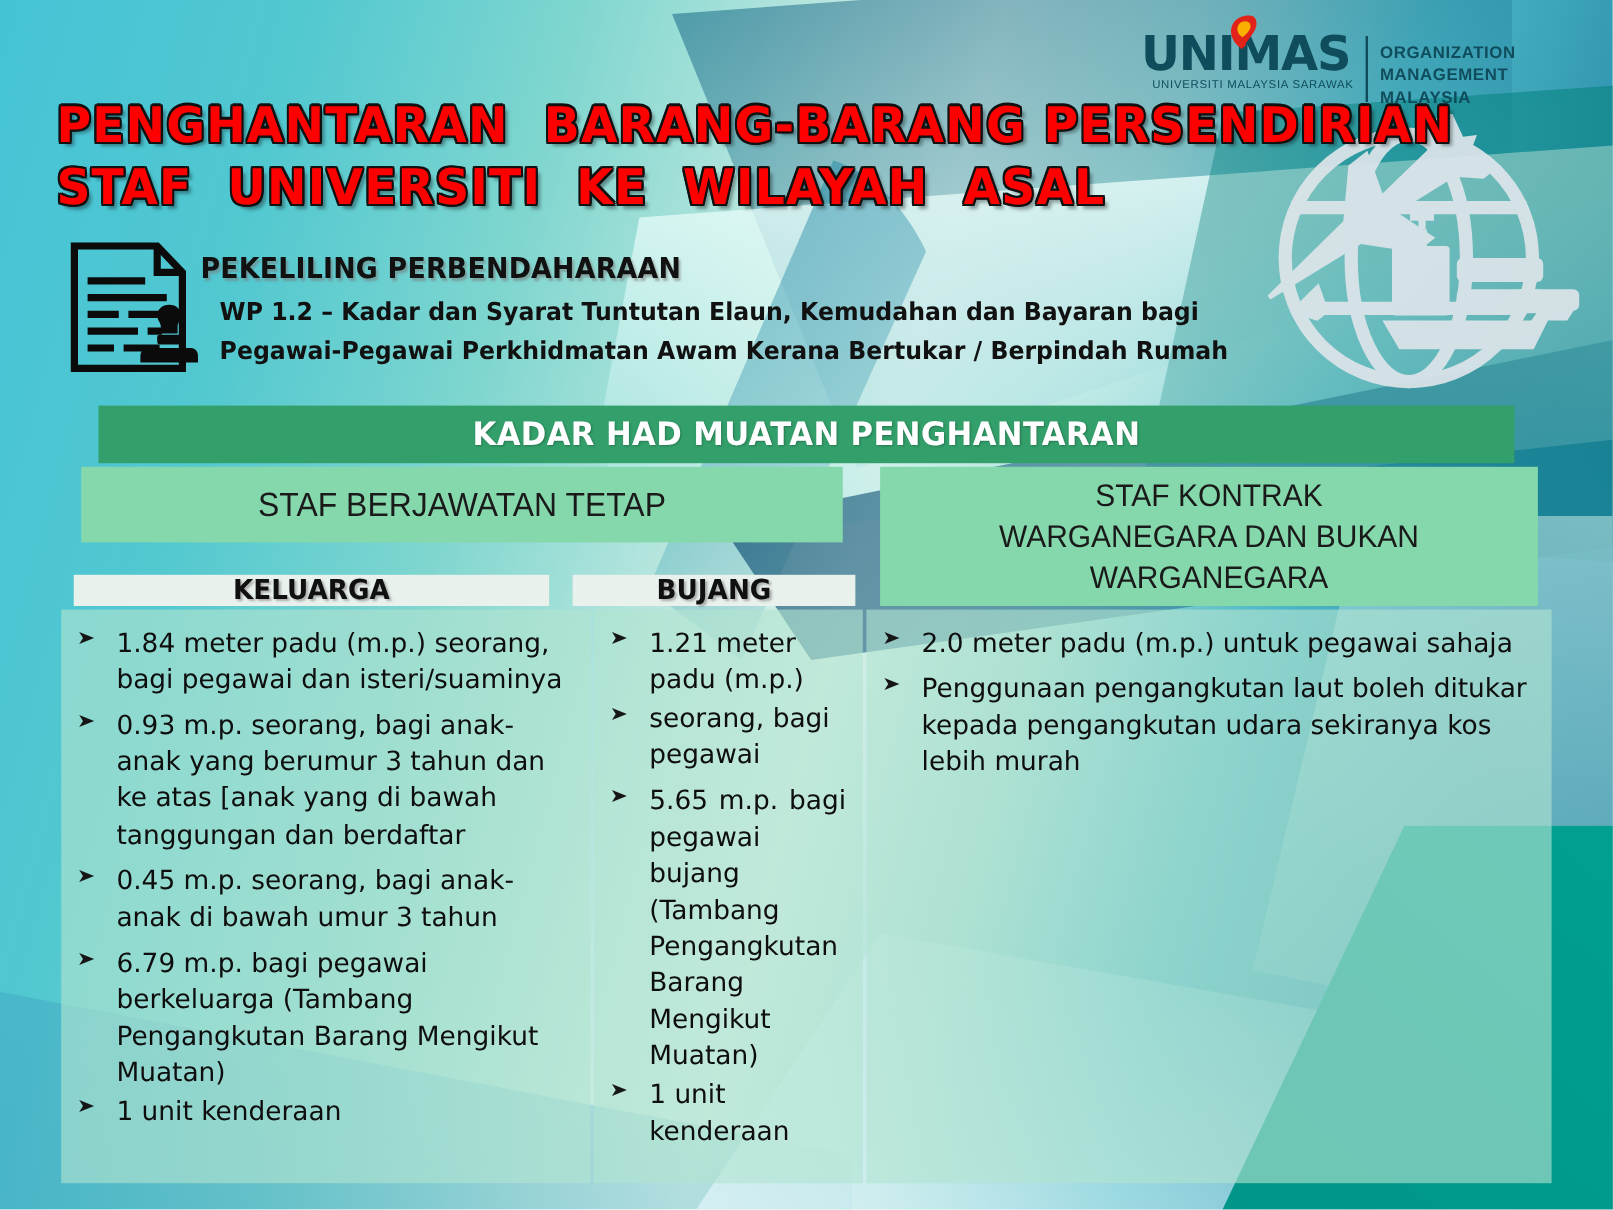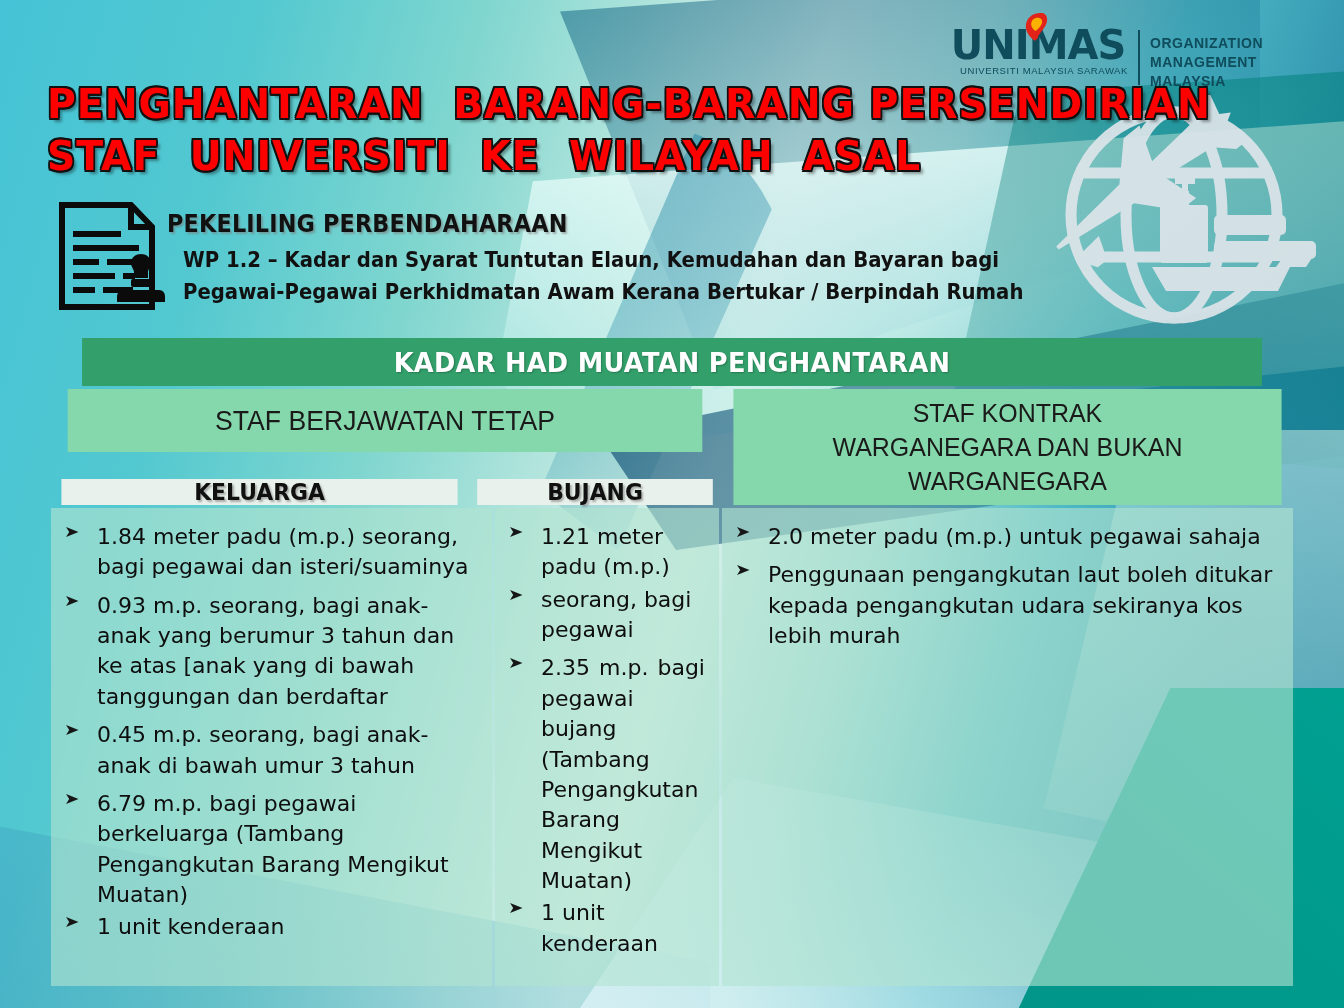--- a/index.html
+++ b/index.html
@@ -405,21 +405,21 @@
               <li class="gap">0.93 m.p. seorang, bagi anak-anak yang berumur 3 tahun dan ke atas [anak yang di bawah tanggungan dan berdaftar</li>
               <li class="gap">0.45 m.p. seorang, bagi anak-anak di bawah umur 3 tahun</li>
               <li class="gap">6.79 m.p. bagi pegawai berkeluarga (Tambang Pengangkutan Barang Mengikut Muatan)</li>
               <li>1 unit kenderaan</li>
             </ul>
           </div>
           <div class="cell c2">
             <ul class="bullets">
               <li>1.21 meter padu (m.p.)</li>
               <li>seorang, bagi pegawai</li>
-              <li class="gap just">2.35 m.p. bagi pegawai bujang (Tambang Pengangkutan Barang Mengikut Muatan)</li>
+              <li class="gap just">5.65 m.p. bagi pegawai bujang (Tambang Pengangkutan Barang Mengikut Muatan)</li>
               <li>1 unit kenderaan</li>
             </ul>
           </div>
         </div>
       </div>
 
       <div class="col-right">
         <div class="kontrak-head">STAF  KONTRAK<br>WARGANEGARA  DAN  BUKAN<br>WARGANEGARA</div>
         <div class="kontrak-cell">
           <ul class="bullets">

